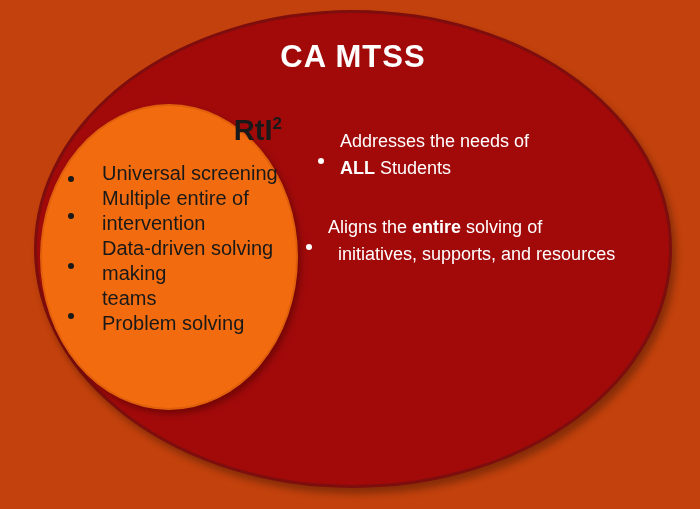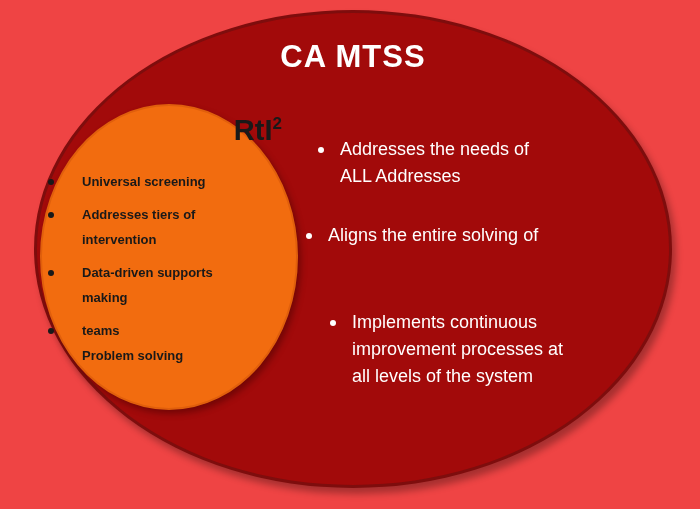--- a/index.html
+++ b/index.html
@@ -58,115 +58,105 @@
     font-weight: bold;
     line-height: 1.15;
   }
   .inner-title sup {
     font-size: 17px;
     vertical-align: super;
     line-height: 0;
   }
   .bullet-list { position: absolute; }
   .inner-list {
-    left: 48px;
+    left: 68px;
     top: 161px;
     width: 232px;
-    font-size: 13px;
+    font-size: 20px;
     line-height: 25px;
-    font-weight: bold;
   }
-  .li { display: flex; align-items: flex-start; margin-top: 8px; }
+  .li { display: flex; align-items: center; }
   .dot {
     flex: 0 0 auto;
     width: 6px;
     height: 6px;
     border-radius: 50%;
     background: currentColor;
   }
   .inner-list .dot { margin: 10px 28px 0 0; }
   .ob .dot { margin: 11px 16px 0 0; }
   .lines { min-width: 0; }
   .line { white-space: pre; }
   .line.indent { padding-left: 10px; }
-  .b { font-weight: normal; }
+  .b { font-weight: bold; }
   .ob {
     font-size: 18px;
     line-height: 27px;
   }
   .ob1 { left: 318px; top: 128px; }
   .ob2 { left: 306px; top: 214px; }
   .ob3 { left: 330px; top: 301px; }
 </style>
 </head>
 <body>
 
-<div class="stage" style="background-color: #ef4444;">
+<div class="stage" style="background-color: #c2410c;">
 
   <div class="outer-ellipse" style="background-color: rgb(162, 10, 10); border-color: rgb(126, 13, 13);"></div>
 
   <div class="inner-ellipse" style="background-color: rgb(242, 108, 15); border-color: rgb(224, 95, 12);"></div>
 
   <div class="outer-title" style="color: rgb(255, 255, 255);">CA MTSS</div>
 
   <div class="inner-title" style="color: rgb(25, 25, 25);"><span>RtI</span><sup>2</sup></div>
 
   <div class="bullet-list inner-list" style="color: rgb(25, 25, 25);">
       <div class="li">
         <span class="dot"></span>
         <div class="lines">
           <div class="line"><span>Universal screening</span></div>
         </div>
       </div>
       <div class="li">
         <span class="dot"></span>
         <div class="lines">
-          <div class="line"><span>Addresses tiers of</span></div>
+          <div class="line"><span>Multiple entire of</span></div>
           <div class="line"><span>intervention</span></div>
         </div>
       </div>
       <div class="li">
         <span class="dot"></span>
         <div class="lines">
-          <div class="line"><span>Data-driven supports</span></div>
+          <div class="line"><span>Data-driven solving</span></div>
           <div class="line"><span>making</span></div>
         </div>
       </div>
       <div class="li">
         <span class="dot"></span>
         <div class="lines">
           <div class="line"><span>teams</span></div>
           <div class="line"><span>Problem solving</span></div>
         </div>
       </div>
     </div>
 
   <div class="bullet-list ob ob1" style="color: rgb(255, 255, 255);">
       <div class="li">
         <span class="dot"></span>
         <div class="lines">
           <div class="line"><span>Addresses the needs of</span></div>
-          <div class="line"><span class="b">ALL</span><span> Addresses</span></div>
+          <div class="line"><span class="b">ALL</span><span> Students</span></div>
         </div>
       </div>
     </div>
 
   <div class="bullet-list ob ob2" style="color: rgb(255, 255, 255);">
       <div class="li">
         <span class="dot"></span>
         <div class="lines">
           <div class="line"><span>Aligns the </span><span class="b">entire</span><span> solving of</span></div>
+          <div class="line indent"><span>initiatives, supports, and resources</span></div>
         </div>
       </div>
     </div>
 
-  <div class="bullet-list ob ob3" style="color: rgb(255, 255, 255);">
-      <div class="li">
-        <span class="dot"></span>
-        <div class="lines">
-          <div class="line"><span>Implements continuous</span></div>
-          <div class="line"><span>improvement processes </span><span class="b">at</span></div>
-          <div class="line"><span class="b">all levels</span><span> of the system</span></div>
-        </div>
-      </div>
-    </div>
 
 </div>
 
 </body></html>

